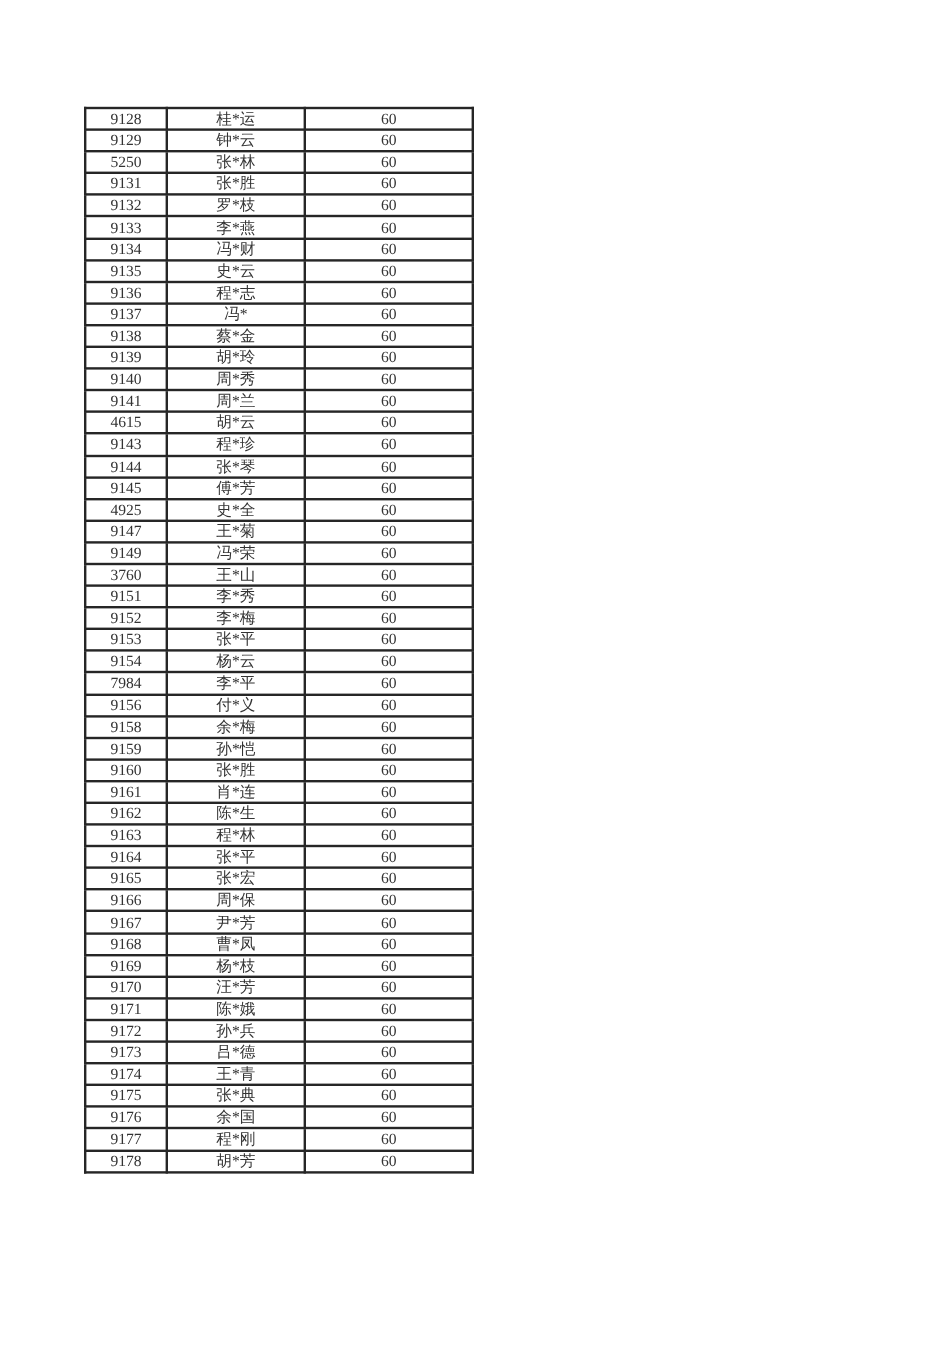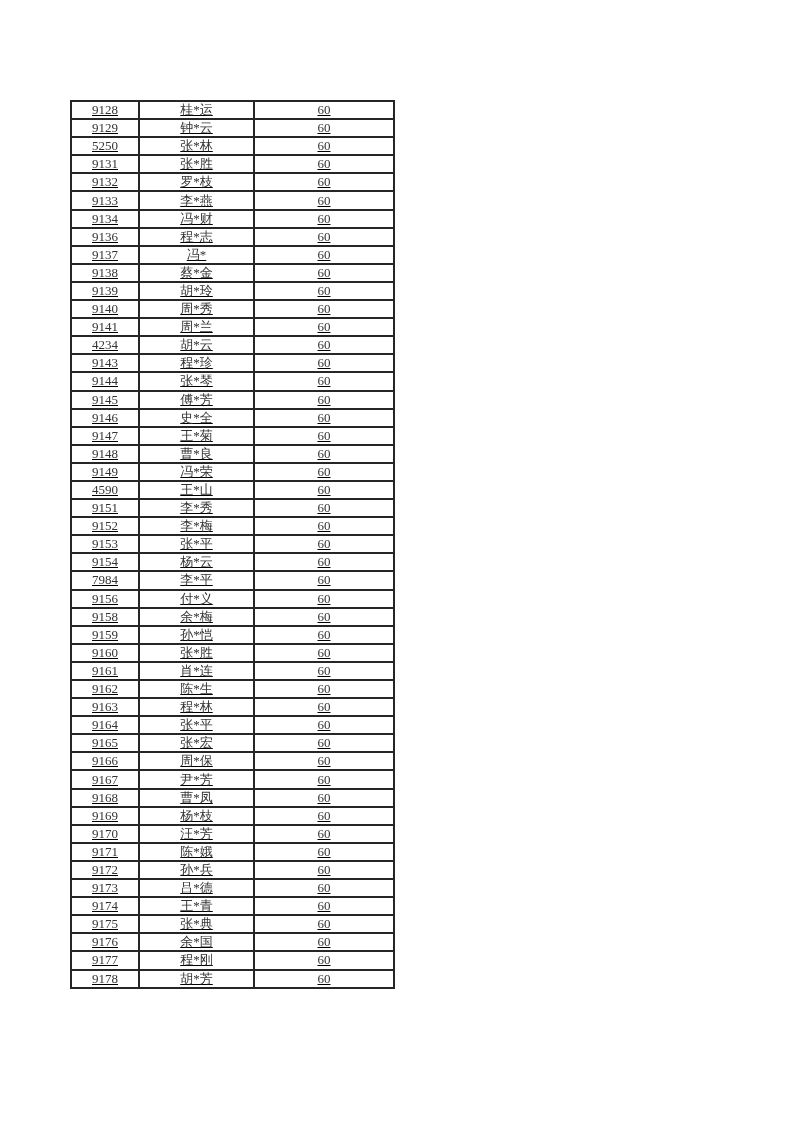--- a/index.html
+++ b/index.html
@@ -15,24 +15,23 @@
   }
   .page {
     position: absolute;
     left: 0; top: 0;
     width: 793px; height: 1122px;
     background: #ffffff;
   }
   table.score-table {
     position: absolute;
     left: 70px;
-    top: 100px;
+    top: 89px;
     border-collapse: collapse;
     table-layout: fixed;
-    text-decoration: underline;
   }
   table.score-table td {
     border: 2px solid #262626;
     height: 16.1px;
     padding: 0;
     text-align: center;
     vertical-align: middle;
     font-size: 13px;
     line-height: 16px;
     color: #333333;
@@ -84,20 +83,25 @@
         <td>9133</td>
         <td>李*燕</td>
         <td>60</td>
       </tr>
         <tr>
         <td>9134</td>
         <td>冯*财</td>
         <td>60</td>
       </tr>
         <tr>
+        <td>9135</td>
+        <td>史*云</td>
+        <td>60</td>
+      </tr>
+        <tr>
         <td>9136</td>
         <td>程*志</td>
         <td>60</td>
       </tr>
         <tr>
         <td>9137</td>
         <td>冯*</td>
         <td>60</td>
       </tr>
         <tr>
@@ -114,61 +118,56 @@
         <td>9140</td>
         <td>周*秀</td>
         <td>60</td>
       </tr>
         <tr>
         <td>9141</td>
         <td>周*兰</td>
         <td>60</td>
       </tr>
         <tr>
-        <td>4234</td>
+        <td>4615</td>
         <td>胡*云</td>
         <td>60</td>
       </tr>
         <tr>
         <td>9143</td>
         <td>程*珍</td>
         <td>60</td>
       </tr>
         <tr>
         <td>9144</td>
         <td>张*琴</td>
         <td>60</td>
       </tr>
         <tr>
         <td>9145</td>
         <td>傅*芳</td>
         <td>60</td>
       </tr>
         <tr>
-        <td>9146</td>
+        <td>4925</td>
         <td>史*全</td>
         <td>60</td>
       </tr>
         <tr>
         <td>9147</td>
         <td>王*菊</td>
         <td>60</td>
       </tr>
         <tr>
-        <td>9148</td>
-        <td>曹*良</td>
-        <td>60</td>
-      </tr>
-        <tr>
         <td>9149</td>
         <td>冯*荣</td>
         <td>60</td>
       </tr>
         <tr>
-        <td>4590</td>
+        <td>3760</td>
         <td>王*山</td>
         <td>60</td>
       </tr>
         <tr>
         <td>9151</td>
         <td>李*秀</td>
         <td>60</td>
       </tr>
         <tr>
         <td>9152</td>

